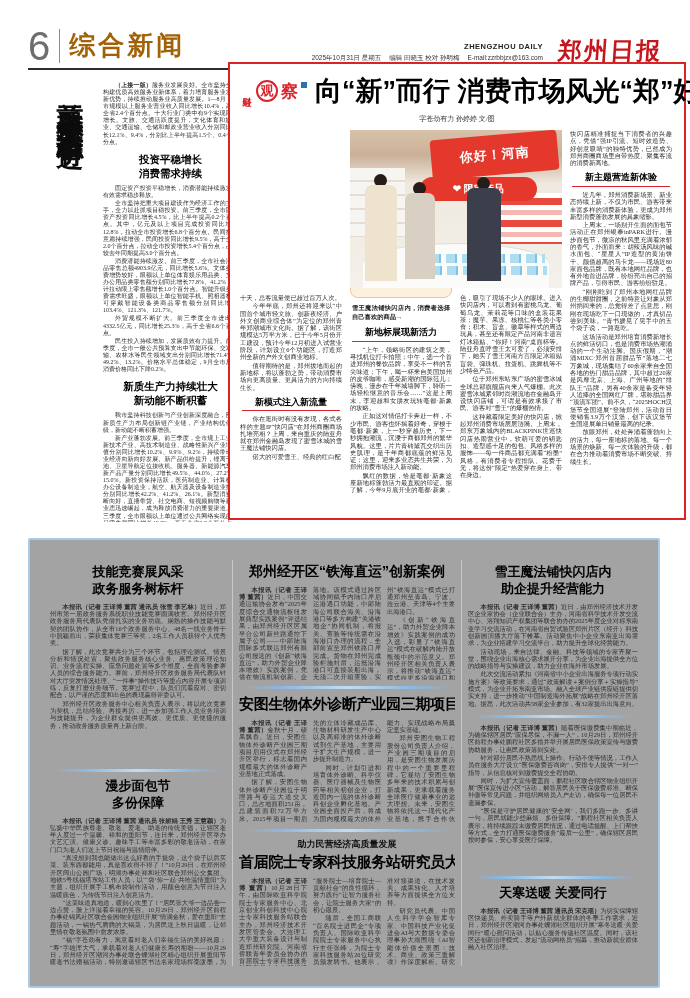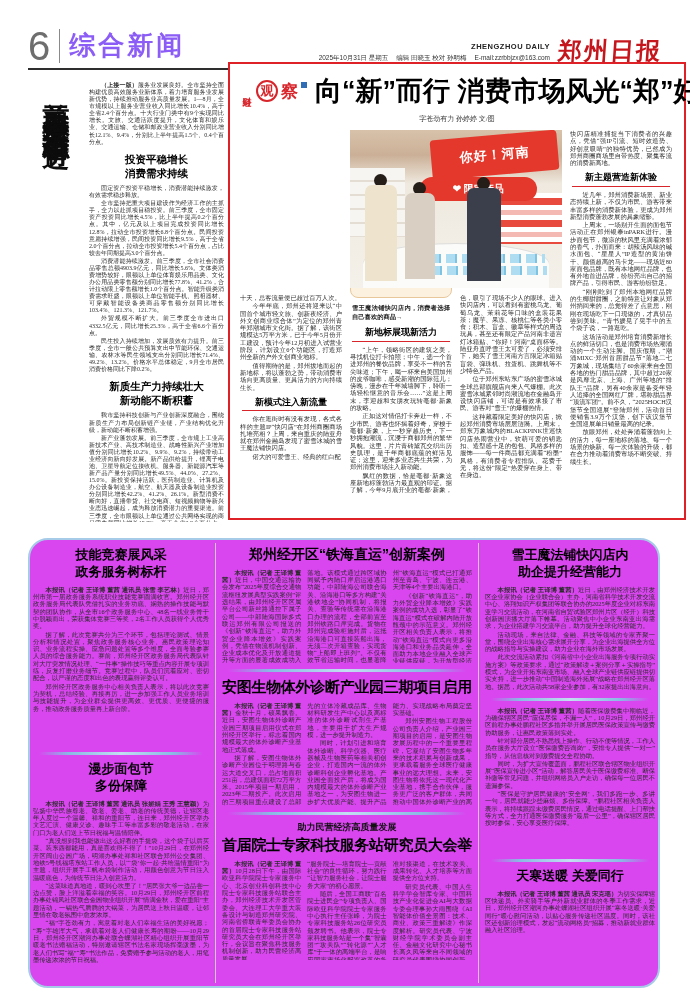--- a/index.html
+++ b/index.html
@@ -5,29 +5,29 @@
   *{margin:0;padding:0;box-sizing:border-box}
   html,body{width:690px;height:998px}
   body{background:#fff;font-family:"Liberation Serif","DejaVu Serif",serif;color:#222;position:relative;overflow:hidden}
 
   
   #pg-header{position:absolute;left:28px;top:24px;width:634px;height:46px;border-bottom:2px solid #2e2e2e;
     display:flex;justify-content:space-between;align-items:flex-end;padding-bottom:5px}
   .hdr-left{display:flex;align-items:center;gap:9px}
   .page-no{font-family:"Liberation Sans",sans-serif;font-size:40px;line-height:.85;color:#6e6e6e;font-weight:400}
   .hdr-vline{width:1px;height:34px;background:#8a8a8a}
-  .section-name{font-size:26px;font-weight:600;letter-spacing:3px;color:#8b5cf6;font-family:"Liberation Sans",sans-serif}
-  .hdr-right{display:flex;align-items:flex-end;gap:8px}
+  .section-name{font-size:26px;font-weight:600;letter-spacing:3px;color:#a16207;font-family:"Liberation Sans",sans-serif}
+  .hdr-right{display:flex;align-items:flex-end;gap:15px}
   .hdr-meta{text-align:right;font-family:"Liberation Sans",sans-serif;font-size:6.5px;color:#333;line-height:1.6}
   .hdr-meta .en{font-weight:700;font-size:7.5px;letter-spacing:.5px;color:#222}
   .hdr-meta .mrow span{margin-left:6px}
   .masthead{font-size:24px;font-weight:900;color:#c5161d;letter-spacing:2px;line-height:1;transform:skewX(-4deg)}
 
   
-  #continued{position:absolute;left:28px;top:82px;width:196px;height:440px;display:flex;gap:19px;overflow:hidden}
+  #continued{position:absolute;left:42px;top:82px;width:196px;height:440px;display:flex;gap:19px;overflow:hidden}
   .vtitle{writing-mode:vertical-rl;text-orientation:upright;width:42px;font-size:27px;font-weight:700;
     letter-spacing:3px;line-height:1.05;color:#0c0c0c;font-family:"Liberation Sans",sans-serif}
   .ltext{flex:1;overflow:hidden;font-size:6px;line-height:1.18;text-align:justify;color:#2c2c2c}
   .ltext p{text-indent:2em;margin:0 0 1px}
   .lsub{font-size:10.5px;font-weight:700;text-align:center;line-height:1.35;margin:6px 0 5px;
     font-family:"Liberation Sans",sans-serif;color:#000}
   .lsub span{display:block}
 
   
   #feature{position:absolute;left:228px;top:62px;width:458px;height:458px;border:2px solid #dd2127;padding:6px 10px;background:#fff}
@@ -72,22 +72,22 @@
   .ph-person .head{width:13px;height:13px;border-radius:50%;background:#241d18;margin:0 auto}
   .ph-person .torso{width:100%;height:calc(100% - 12px);border-radius:7px 7px 0 0;margin-top:-2px}
   .p1{left:7%;top:28%;width:15%;height:68%}
   .p1 .torso{background:#eee3cc}
   .p2{left:26%;top:33%;width:14%;height:62%}
   .p2 .torso{background:#d9cfc2}
   .p3{left:55%;top:30%;width:16%;height:66%}
   .p3 .torso{background:#3a3f4b}
 
   
-  #bottom-box{position:absolute;left:28px;top:538px;width:632px;height:450px;border:2px solid #a6cbe8;border-radius:20px;
-    padding:3px;display:flex;gap:6px;overflow:hidden;background:#d946ef}
+  #bottom-box{position:absolute;left:28px;top:538px;width:632px;height:450px;border:2px solid #a6cbe8;border-radius:2px;
+    padding:20px;display:flex;gap:6px;overflow:hidden;background:#a3a3a3}
   .v-div{width:1px;background:#c9c9c9;flex:0 0 auto}
   .b-col{overflow:hidden}
   .b-left{width:176px}
   .b-mid{flex:1}
   .b-right{width:170px}
   .b-h{font-size:13px;font-weight:700;text-align:center;line-height:1.3;font-family:"Liberation Sans",sans-serif;margin:4px 0 5px;color:#000}
   .b-h span{display:block}
   .b-h1{font-size:14px;font-weight:900;text-align:center;line-height:1.35;font-family:"Liberation Sans",sans-serif;margin:2px 0 5px;color:#000}
   .b-h1 span{display:block}
   .b-hbig{font-size:15px;font-weight:900;text-align:center;white-space:nowrap;letter-spacing:-.3px;

